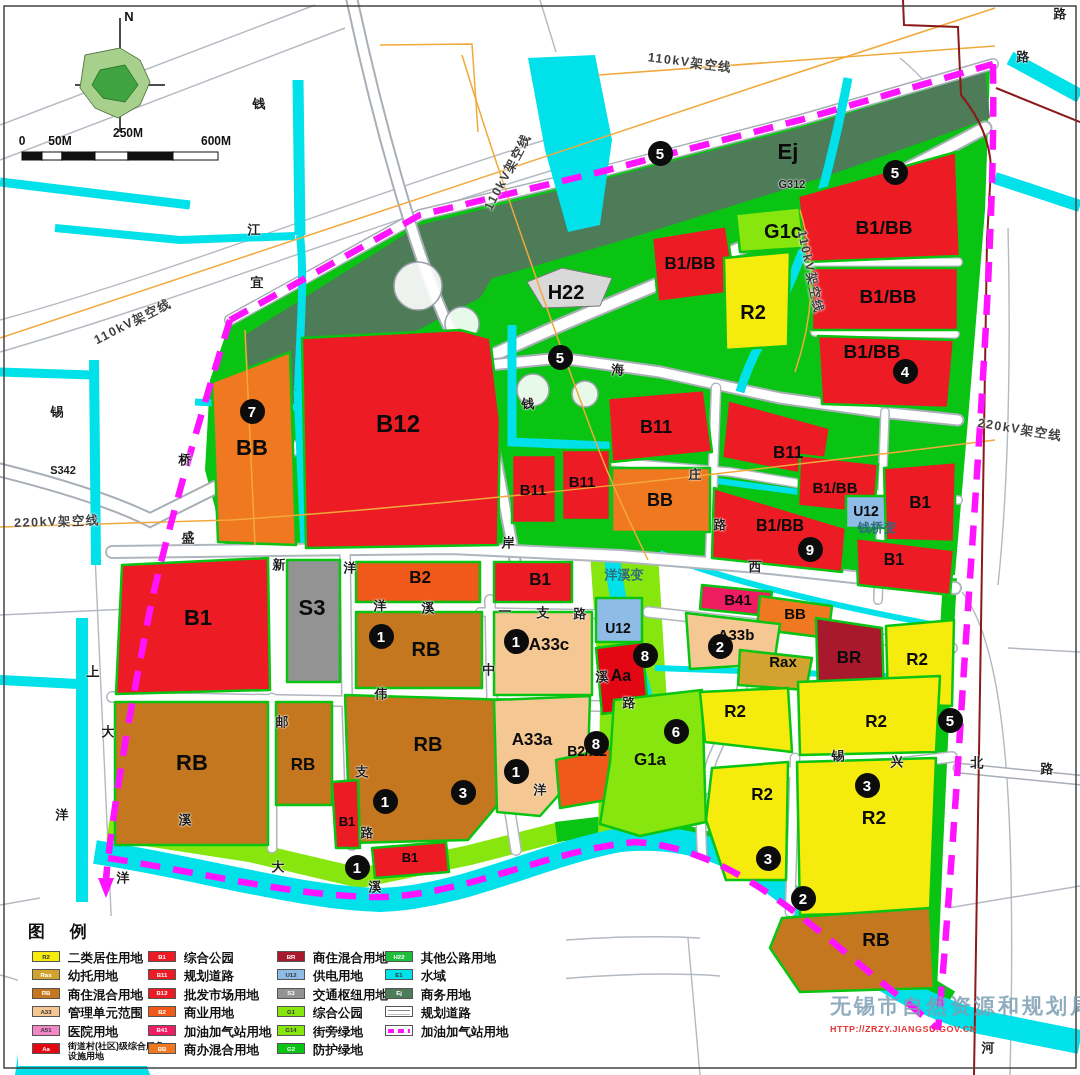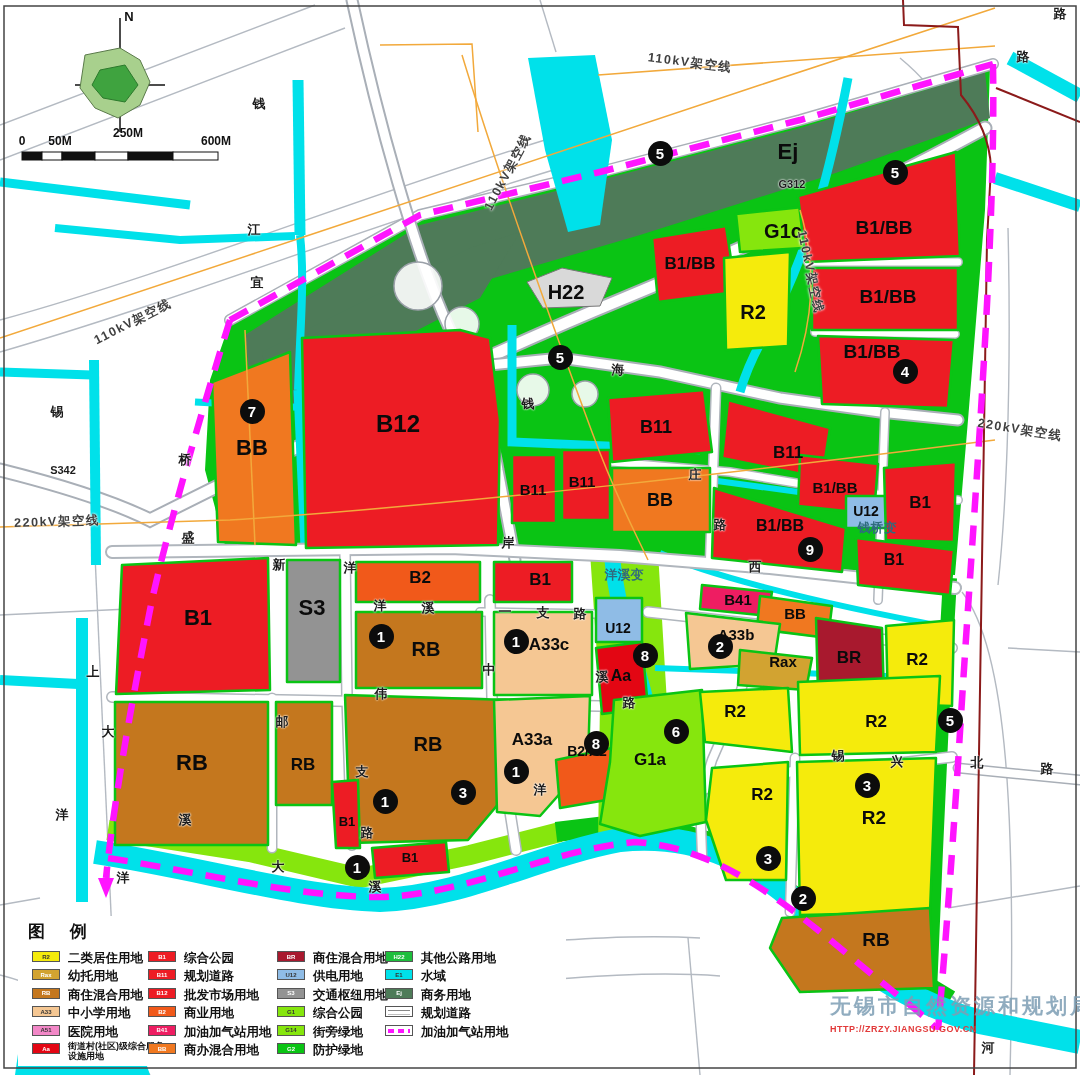--- a/index.html
+++ b/index.html
@@ -393,21 +393,21 @@
         <div class="lg-item" style="left: 14px; top: 70.8px;">
           <div class="lg-sw" style="background: rgb(196, 119, 30);">
             <span class="lg-code" style="color: rgb(255, 255, 255);">RB</span>
           </div>
           <div class="lg-lb">商住混合用地</div>
         </div>
         <div class="lg-item" style="left: 14px; top: 89.2px;">
           <div class="lg-sw" style="background: rgb(245, 199, 147);">
             <span class="lg-code" style="color: rgb(51, 51, 51);">A33</span>
           </div>
-          <div class="lg-lb">中小学用地</div>
+          <div class="lg-lb">管理单元范围</div>
         </div>
         <div class="lg-item" style="left: 14px; top: 107.6px;">
           <div class="lg-sw" style="background: rgb(242, 135, 199);">
             <span class="lg-code" style="color: rgb(51, 51, 51);">A51</span>
           </div>
           <div class="lg-lb">医院用地</div>
         </div>
         <div class="lg-item" style="left: 14px; top: 126px;">
           <div class="lg-sw" style="background: rgb(227, 6, 19);">
             <span class="lg-code" style="color: rgb(255, 255, 255);">Aa</span>

